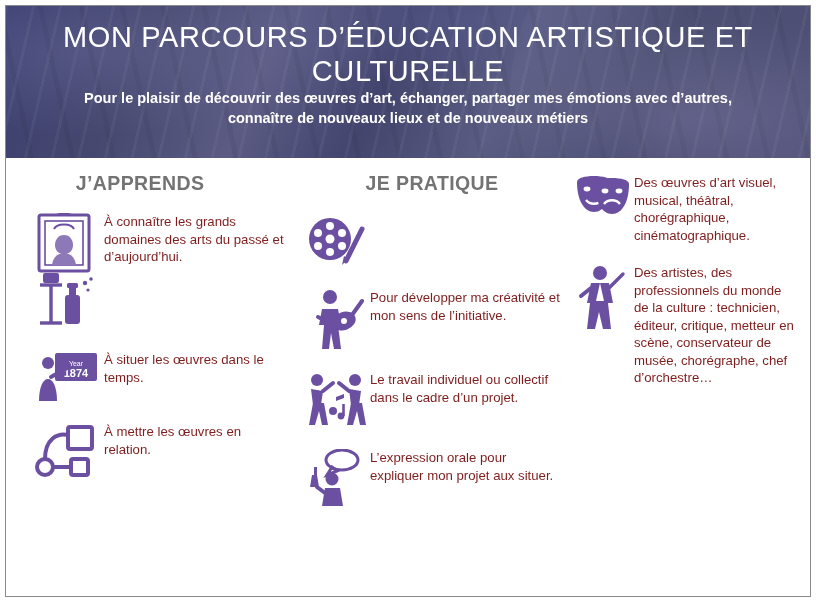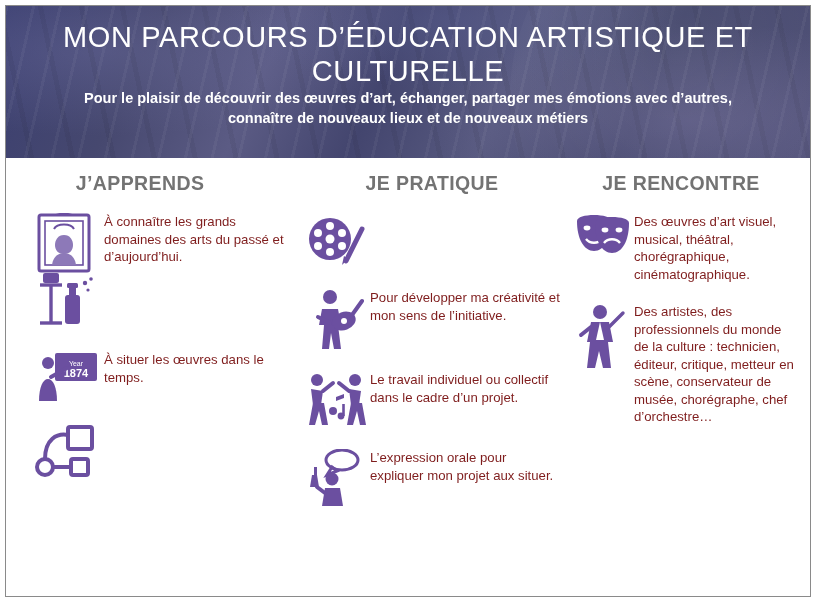--- a/index.html
+++ b/index.html
@@ -188,20 +188,21 @@
       <div class="item">
         <div class="item-icon">
           <svg width="64" height="54" viewBox="0 0 64 54" aria-hidden="true">
             <rect x="33" y="4" width="24" height="22" rx="2" fill="none" stroke="#6b4fa0" stroke-width="4"></rect>
             <circle cx="10" cy="44" r="8" fill="none" stroke="#6b4fa0" stroke-width="4"></circle>
             <rect x="36" y="36" width="17" height="16" rx="2" fill="none" stroke="#6b4fa0" stroke-width="4"></rect>
             <path d="M10 36 C10 16 22 10 33 12" fill="none" stroke="#6b4fa0" stroke-width="4"></path>
             <path d="M19 44 h16" fill="none" stroke="#6b4fa0" stroke-width="4"></path>
           </svg>
         </div>
+        <div class="item-text">À mettre les œuvres en relation.</div>
       </div>
     </div>
 
     <div class="col col-2">
       <div class="col-heading">JE PRATIQUE</div>
 
       <div class="item">
         <div class="item-icon">
           <svg width="60" height="56" viewBox="0 0 60 56" aria-hidden="true">
             <circle cx="24" cy="26" r="21" class="pu"></circle>
@@ -263,21 +264,20 @@
             <path d="M19 44 l-8 -6" stroke="#6b4fa0" stroke-width="4" stroke-linecap="round" fill="none"></path>
             <path d="M6 26 l5 0 l2 12 h-9 z" class="pu"></path>
             <path d="M8 18 h3 v8 h-3 z" class="pu"></path>
           </svg>
         </div>
         <div class="item-text">L’expression orale pour expliquer mon projet aux situer.</div>
       </div>
     </div>
 
     <div class="col col-3">
-      <div class="col-heading">JE RENCONTRE</div>
 
       <div class="item">
         <div class="item-icon">
           <svg width="56" height="44" viewBox="0 0 56 44" aria-hidden="true">
             <path d="M2 8 c0 -4 8 -6 17 -6 c9 0 17 2 17 6 c0 18 -7 30 -17 30 C9 38 2 26 2 8 z" class="pu"></path>
             <ellipse cx="12" cy="15" rx="3.4" ry="2.4" fill="#ffffff"></ellipse>
             <ellipse cx="26" cy="15" rx="3.4" ry="2.4" fill="#ffffff"></ellipse>
             <path d="M11 26 c4 5 12 5 16 0" stroke="#ffffff" stroke-width="2.4" fill="none"></path>
             <path d="M20 10 c0 -4 8 -6 17 -6 c9 0 17 2 17 6 c0 18 -7 30 -17 30 c-10 0 -17 -12 -17 -30 z" class="pu"></path>
             <ellipse cx="30" cy="17" rx="3.4" ry="2.4" fill="#ffffff"></ellipse>

